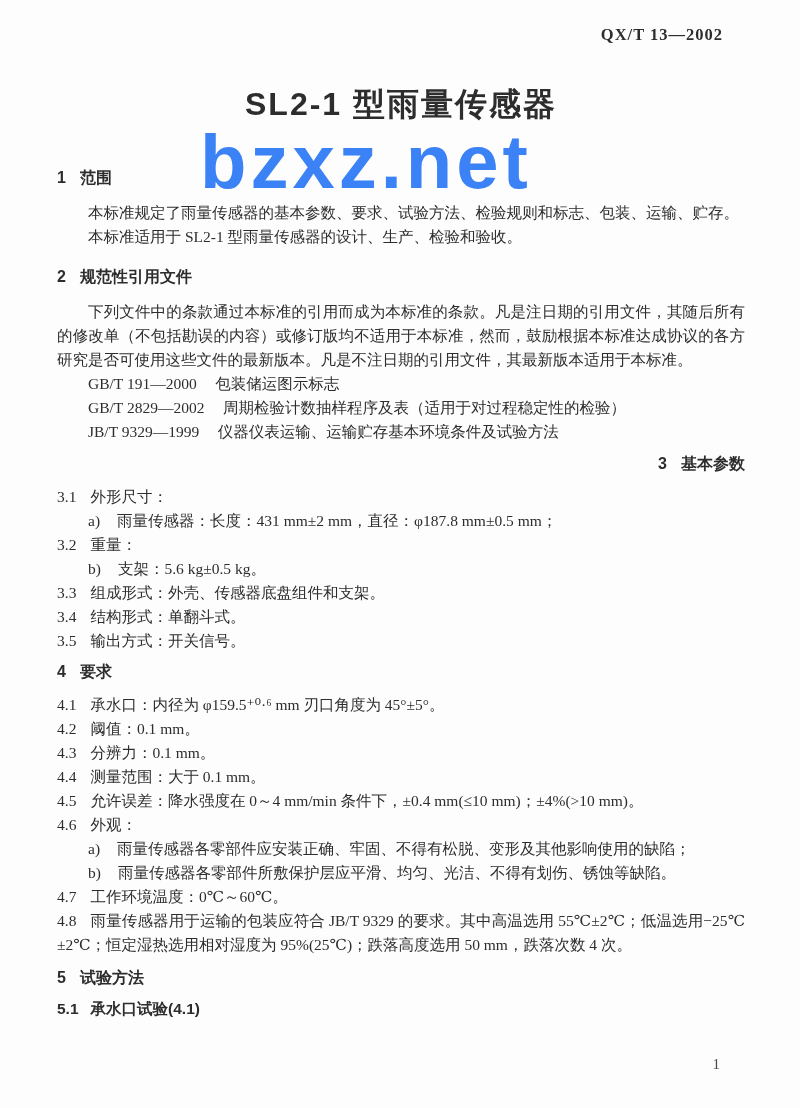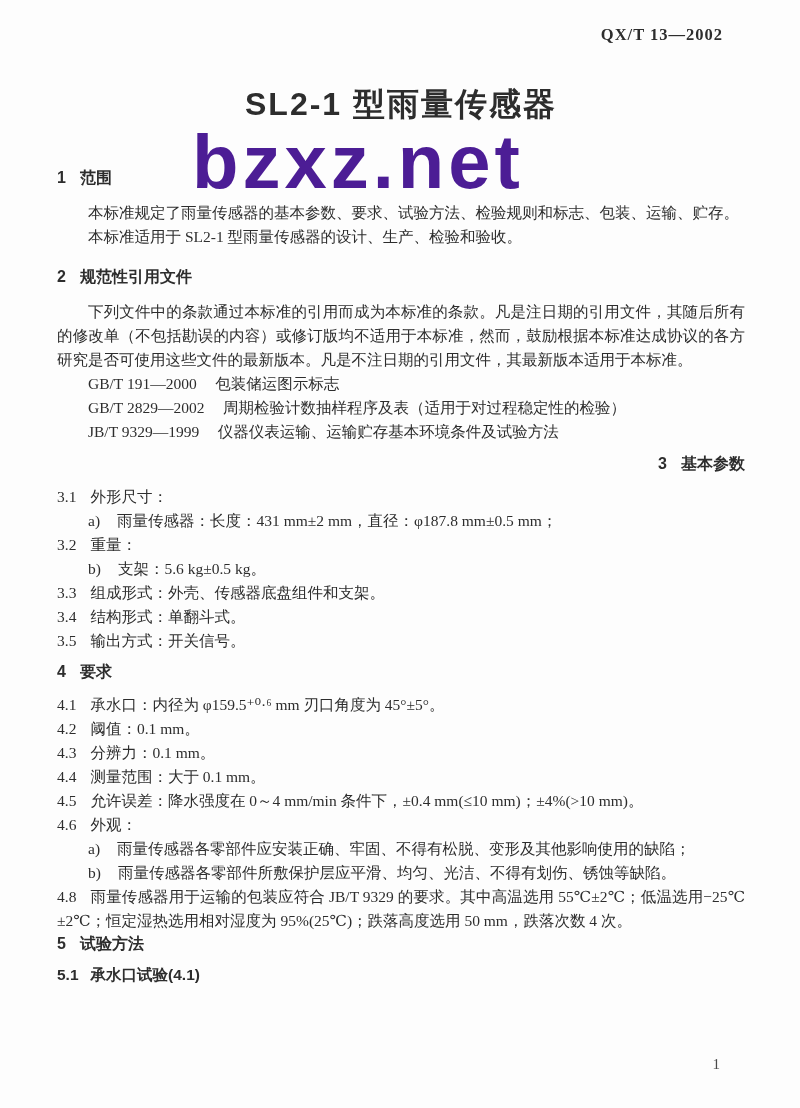--- a/index.html
+++ b/index.html
@@ -5,24 +5,24 @@
   html,body { margin:0; padding:0; background:#ffffff; }
   .page {
     position:relative;
     width:800px; height:1108px;
     background:#fdfdfd;
     overflow:hidden;
     font-family:"Liberation Serif","DejaVu Serif",serif;
     color:#2d2d2d;
   }
   .watermark {
-    position:absolute; left:192px; top:124px;
+    position:absolute; left:200px; top:124px;
     font-family:"Liberation Sans","DejaVu Sans",sans-serif;
     font-weight:bold; font-size:76px; line-height:76px;
-    color:#4c1d95; letter-spacing:4px;
+    color:#3b82f6; letter-spacing:4px;
     z-index:0; user-select:none;
   }
   .content {
     position:absolute; left:57px; top:0; width:688px; z-index:1;
   }
   .header {
     padding-top:25px; padding-right:22px;
     text-align:right;
     font-weight:bold; font-size:16.5px; line-height:20px;
     letter-spacing:1px;
@@ -36,21 +36,21 @@
   }
   .sec-heading {
     font-family:"Liberation Sans","DejaVu Sans",sans-serif;
     font-weight:bold; font-size:16px; line-height:22px;
   }
   .sec-heading .snum { display:inline-block; margin-right:14px; }
   .mt-s1 { margin-top:48px; }
   .mt-s2 { margin-top:17px; }
   .mt-s3 { margin-top:9px;text-align:right; }
   .mt-s4 { margin-top:8px; }
-  .mt-s5 { }
+  .mt-s5 { margin-top:10px; }
   .para {
     margin:12px 0 0 0;
     font-size:15.5px; line-height:24px;
     text-align:justify;
     text-indent:2em;
   }
   .para.follow { margin-top:0; }
   .ref-line {
     font-size:15.5px; line-height:24px;
     padding-left:2em;
@@ -157,20 +157,23 @@
       <div class="item">
         <span class="inum">4.6</span><span>外观：</span>
       </div>
       <div class="item sub">
         <span class="slabel">a)</span><span>雨量传感器各零部件应安装正确、牢固、不得有松脱、变形及其他影响使用的缺陷；</span>
       </div>
       <div class="item sub">
         <span class="slabel">b)</span><span>雨量传感器各零部件所敷保护层应平滑、均匀、光洁、不得有划伤、锈蚀等缺陷。</span>
       </div>
       <div class="item">
+        <span class="inum">4.7</span><span>工作环境温度：0℃～60℃。</span>
+      </div>
+      <div class="item">
         <span class="inum">4.8</span><span>雨量传感器用于运输的包装应符合 JB/T 9329 的要求。其中高温选用 55℃±2℃；低温选用−25℃±2℃；恒定湿热选用相对湿度为 95%(25℃)；跌落高度选用 50 mm，跌落次数 4 次。</span>
       </div>
     </div>
 
     <div class="sec-heading mt-s5">
       <span class="snum">5</span><span>试验方法</span>
     </div>
     <div class="clause-sub">
       <span class="inum">5.1</span><span>承水口试验(4.1)</span>
     </div>

